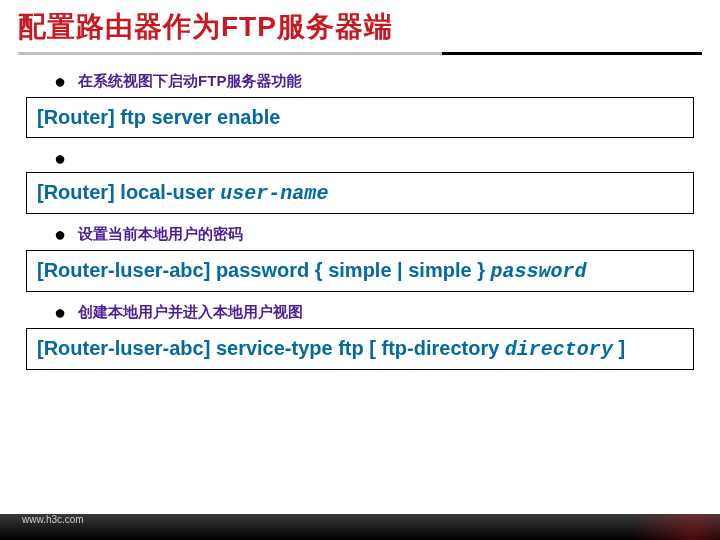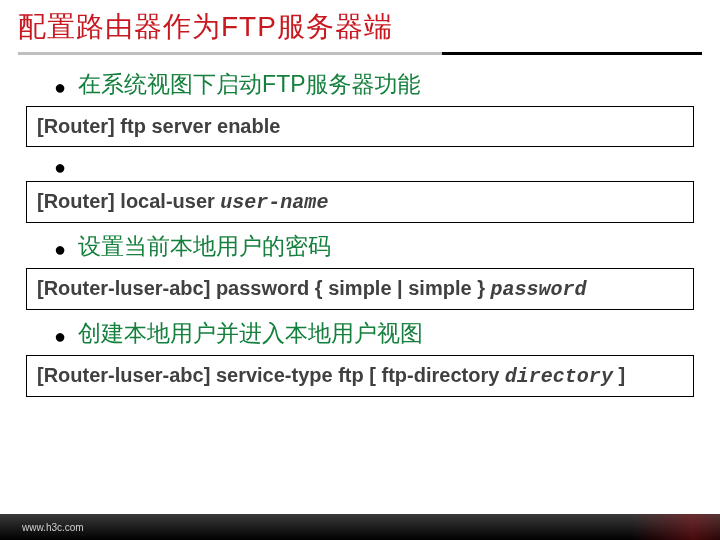--- a/index.html
+++ b/index.html
@@ -12,21 +12,21 @@
       overflow: hidden;
     }
     .header {
       display: flex;
       justify-content: space-between;
       align-items: center;
       padding: 8px 18px 0 18px;
     }
     .title {
       font-size: 28px;
-      font-weight: normal;
+      font-weight: bold;
       color: #c81820;
       letter-spacing: 1px;
     }
     .logo {
       font-size: 26px;
       font-weight: bold;
       color: #c81820;
       letter-spacing: 1px;
     }
     .title-underline {
@@ -43,48 +43,48 @@
       margin: 6px 0 6px 28px;
     }
     .bullet-dot {
       font-size: 20px;
       margin-right: 12px;
       line-height: 1;
       position: relative;
       top: 2px;
     }
     .bullet-text {
-      font-size: 23px;
-      font-weight: normal;
-      color: #15803d;
+      font-size: 15px;
+      font-weight: bold;
+      color: #4c1d95;
     }
     .cmd-box {
       border: 1.5px solid #000;
       padding: 6px 10px;
       margin: 4px 0 8px 0;
       font-size: 20px;
       font-weight: bold;
-      color: #404040;
+      color: #0369a1;
       line-height: 1.35;
       font-family: Arial, "Microsoft YaHei", sans-serif;
     }
     .cmd-box .param {
       font-style: italic;
       font-weight: bold;
       font-family: Liberation Mono, monospace;
     }
     .footer {
       position: absolute;
       bottom: 0;
       left: 0;
       right: 0;
       height: 26px;
       background: linear-gradient(to bottom, #3a3a3a 0%, #000 100%);
       display: flex;
-      align-items: center;
+      align-items: flex-start;
       padding-left: 22px;
     }
     .footer-text {
       color: #d0d0d0;
       font-size: 10px;
       font-family: Arial, sans-serif;
     }
     .footer-accent {
       position: absolute;
       right: 0;

